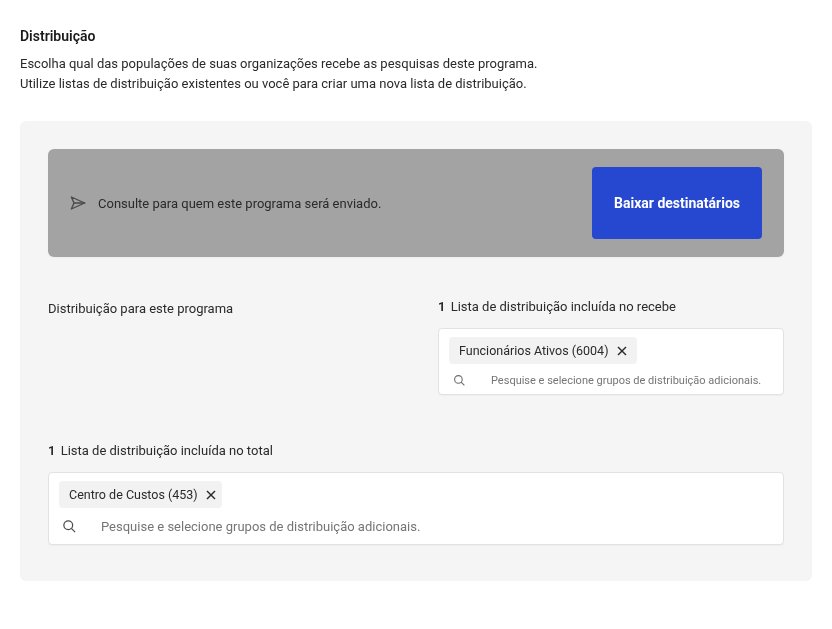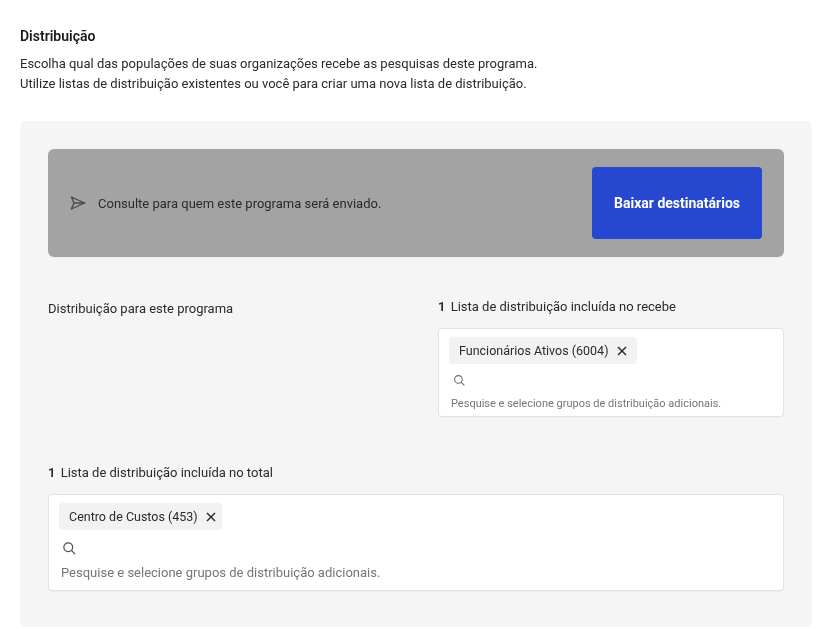--- a/index.html
+++ b/index.html
@@ -123,23 +123,23 @@
       justify-content: center;
       width: 14px;
       height: 14px;
     }
     .chip-close svg {
       width: 10px;
       height: 10px;
     }
     .search-line {
       display: flex;
-      gap: 9px;
+      align-items: center;
+      gap: 24px;
       padding: 2px 2px 0 2px;
-      flex-direction: column;
     }
     .search-icon {
       display: inline-flex;
       align-items: center;
       justify-content: center;
       width: 16px;
       height: 16px;
       flex-shrink: 0;
     }
     .search-icon svg {

